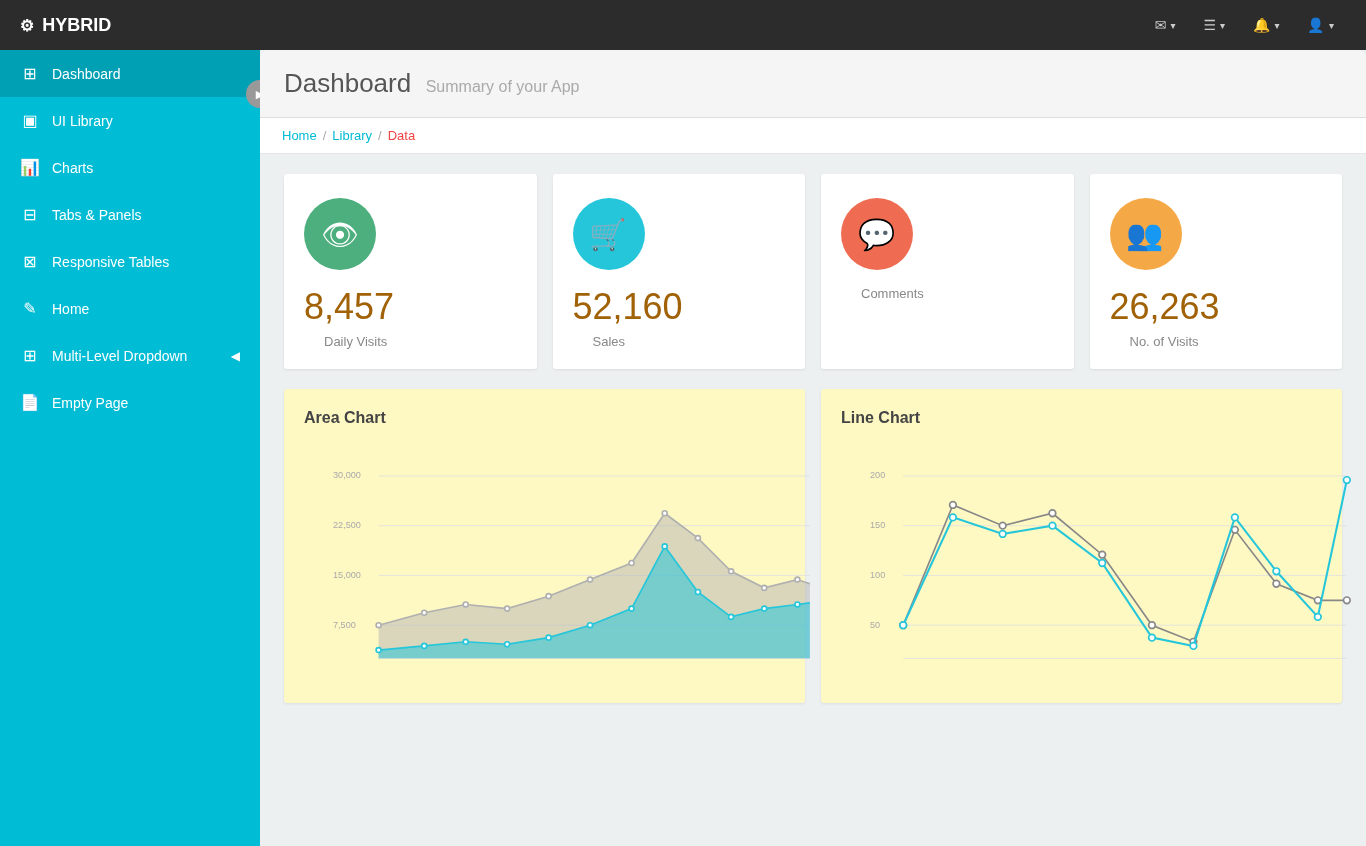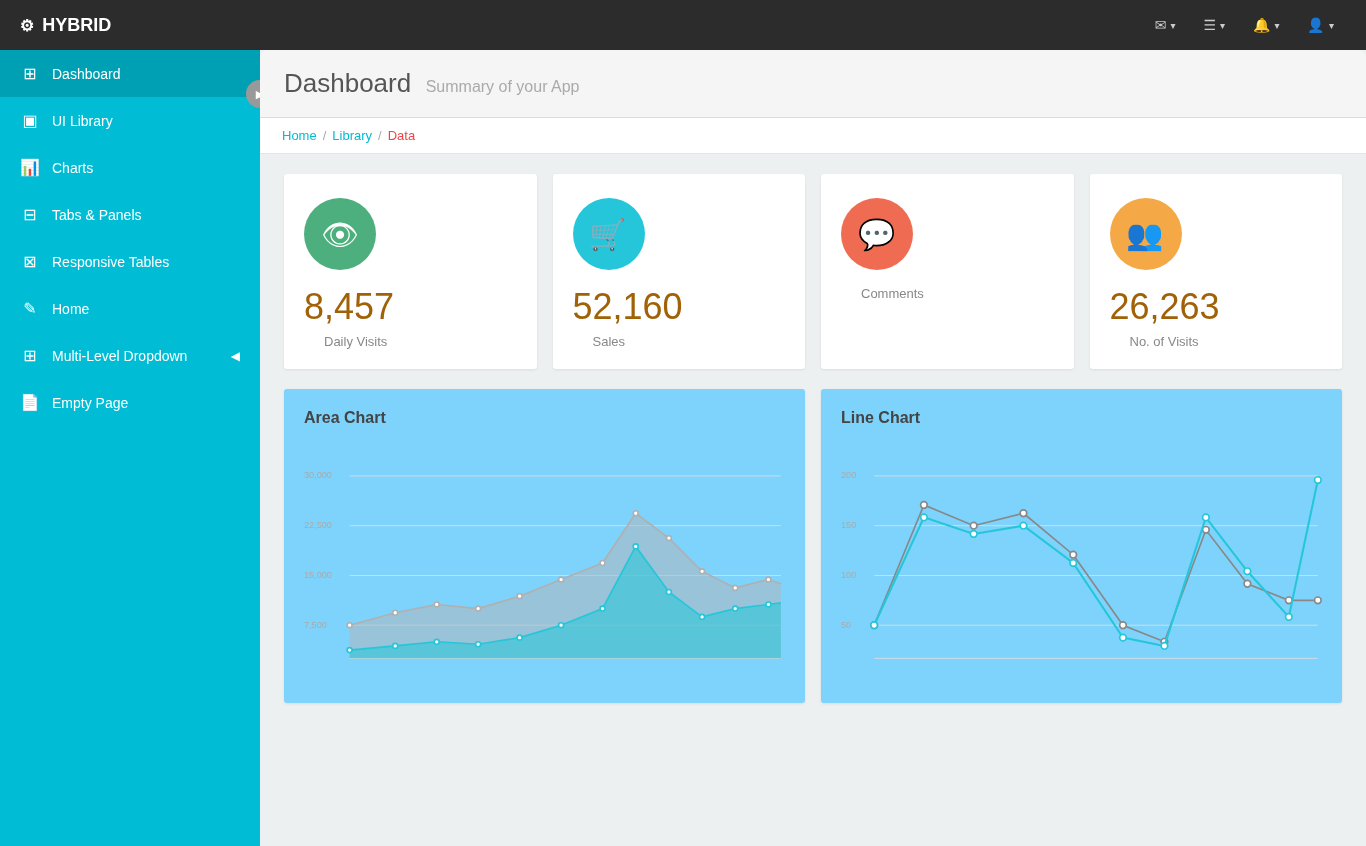--- a/index.html
+++ b/index.html
@@ -173,33 +173,33 @@
     }
 
     
     .charts-row {
       display: grid;
       grid-template-columns: 1fr 1fr;
       gap: 16px;
       padding: 0 24px 20px;
     }
     .chart-card {
-      background: #7dd3fc;
+      background: #fef9c3;
       border-radius: 3px;
       padding: 20px;
       box-shadow: 0 1px 3px rgba(0,0,0,0.08);
       min-height: 310px;
     }
     .chart-title {
       font-size: 16px;
       font-weight: 600;
       color: #444;
       margin-bottom: 16px;
     }
-    .chart-area { position: relative; width: 100%; height: 240px; }
+    .chart-area { position: relative; width: 100%; height: 240px; margin-left: 29px; }
 
     
     svg { overflow: visible; }
   </style>
 </head>
 <body>
 
 <div class="topbar">
   <div class="topbar-brand">
     <span class="gear">⚙</span>

